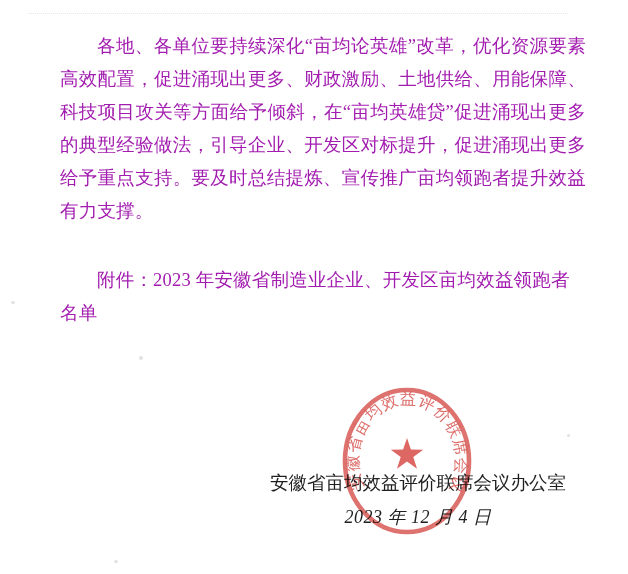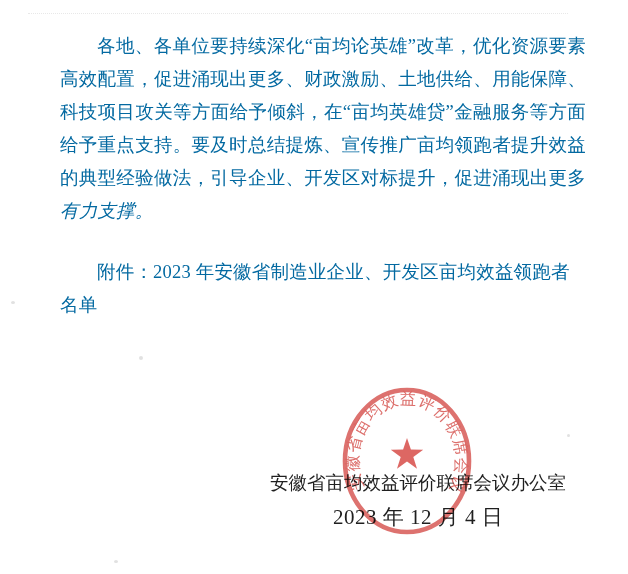--- a/index.html
+++ b/index.html
@@ -14,45 +14,45 @@
     color: #1f1f1f;
   }
   .body-text {
     position: absolute;
     left: 60px;
     right: 42px;
     top: 30px;
     font-size: 18.5px;
     line-height: 33px;
     letter-spacing: 0.2px;
-    color: #0369a1;
+    color: #a21caf;
   }
   .body-line {
     text-align: justify;
     text-align-last: justify;
     text-justify: inter-character;
     white-space: normal;
   }
   .body-line.first { text-indent: 2em; }
-  .body-line.last { text-align-last: left; font-style: italic; }
+  .body-line.last { text-align-last: left; }
   .attachment-line {
-    margin-top: 28px;
+    margin-top: 36px;
     text-indent: 2em;
     text-align: left;
   }
   .sign-block {
     position: absolute;
     top: 466px;
     right: 62px;
     text-align: center;
     line-height: 34px;
     font-size: 18.5px;
     color: #1f1f1f;
   }
-  .sign-date { font-size: 21px; letter-spacing: 0.5px; }
+  .sign-date { font-size: 18px; letter-spacing: 0.5px; font-style: italic; }
   .seal {
     position: absolute;
     left: 317px;
     top: 363px;
     width: 180px;
     height: 200px;
     mix-blend-mode: multiply;
     opacity: 0.88;
     pointer-events: none;
   }
@@ -74,23 +74,23 @@
 </head>
 <body>
 
 <div class="page">
 
   <div class="scan-artifact-line"></div>
 
   <div class="body-text">
     <div class="body-line first">各地、各单位要持续深化“亩均论英雄”改革，优化资源要素</div>
     <div class="body-line">高效配置，促进涌现出更多、财政激励、土地供给、用能保障、</div>
-    <div class="body-line">科技项目攻关等方面给予倾斜，在“亩均英雄贷”金融服务等方面</div>
+    <div class="body-line">科技项目攻关等方面给予倾斜，在“亩均英雄贷”促进涌现出更多</div>
+    <div class="body-line">的典型经验做法，引导企业、开发区对标提升，促进涌现出更多</div>
     <div class="body-line">给予重点支持。要及时总结提炼、宣传推广亩均领跑者提升效益</div>
-    <div class="body-line">的典型经验做法，引导企业、开发区对标提升，促进涌现出更多</div>
     <div class="body-line last">有力支撑。</div>
     <div class="attachment-line">附件：2023 年安徽省制造业企业、开发区亩均效益领跑者名单</div>
   </div>
 
   <div class="sign-block">
     <div>安徽省亩均效益评价联席会议办公室</div>
     <div class="sign-date">2023 年 12 月 4 日</div>
   </div>
 
   <svg class="seal" viewBox="0 0 180 200" xmlns="http://www.w3.org/2000/svg" aria-hidden="true">

